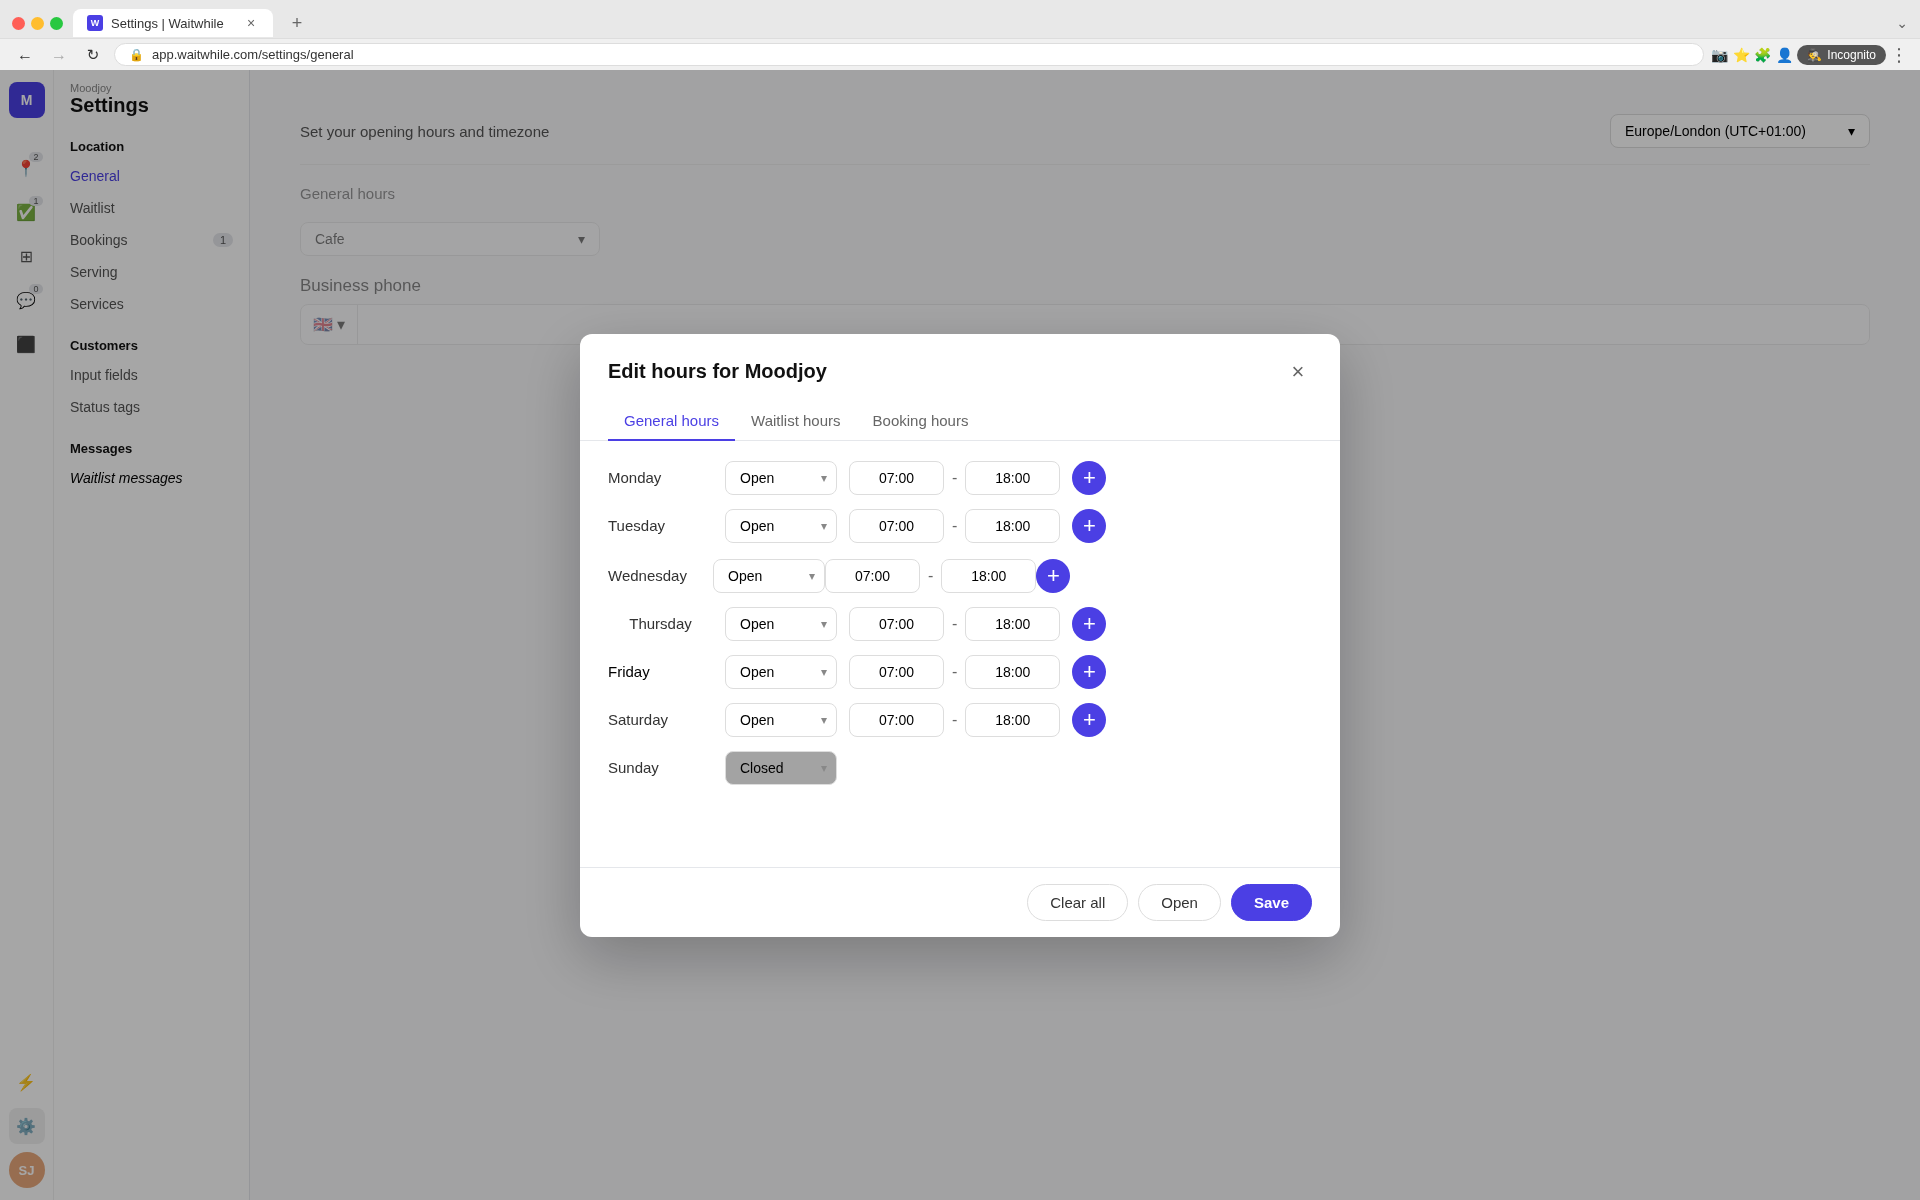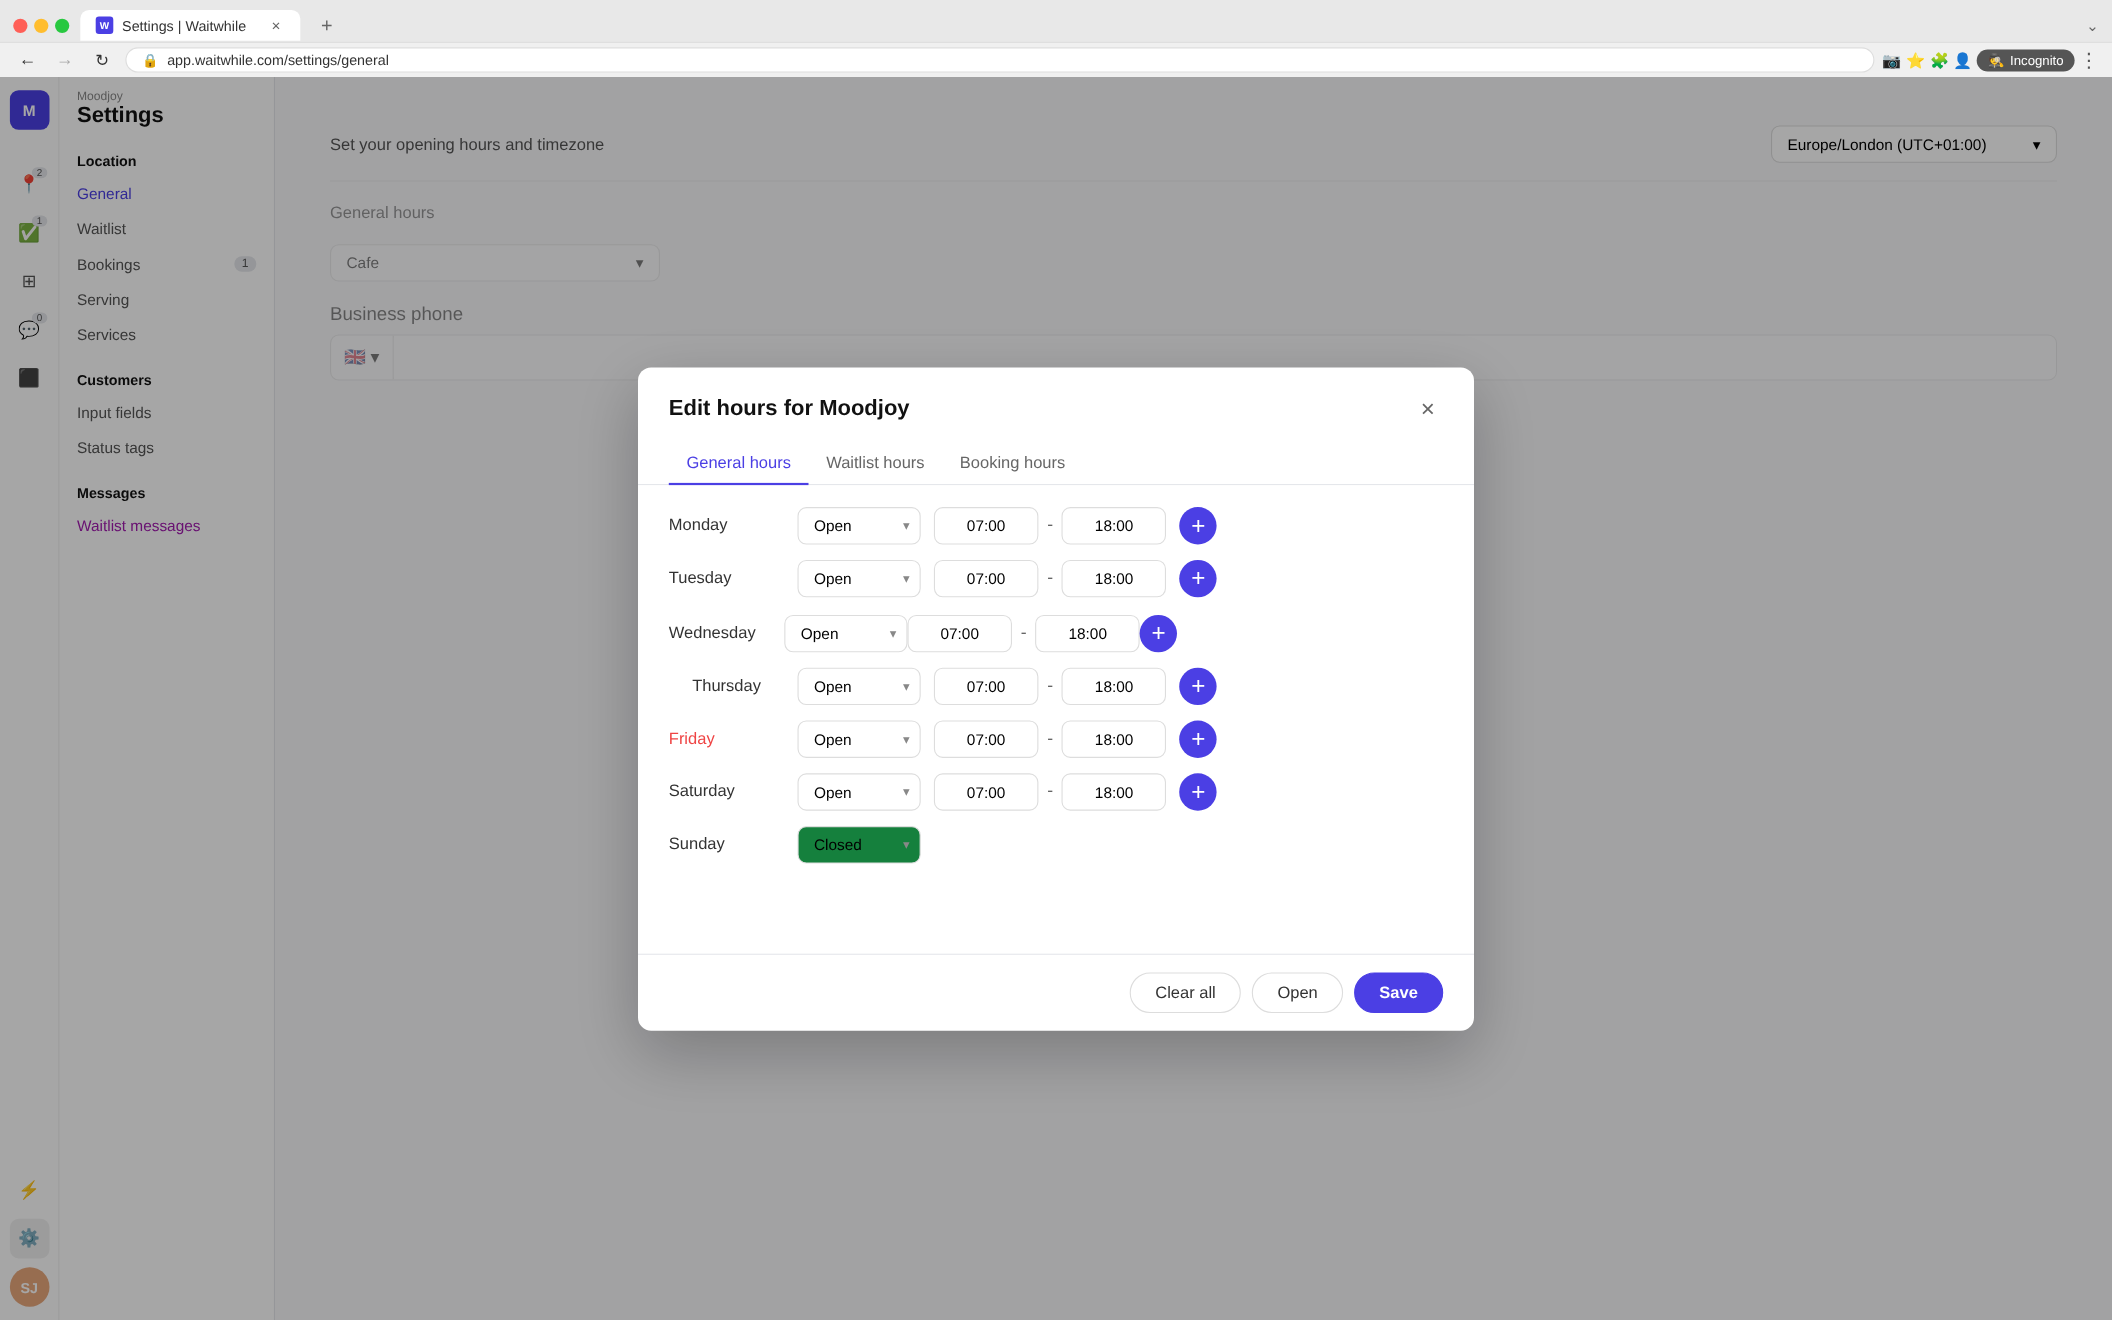--- a/index.html
+++ b/index.html
@@ -97,21 +97,21 @@
 
         <div style="margin-top:12px;">
           <div style="font-size:13px;font-weight:700;color:#111;padding:6px 16px;">Customers</div>
           <div style="display:flex;align-items:center;padding:8px 16px;font-size:14px;color:#555;cursor:pointer;">Input fields</div>
           <div style="display:flex;align-items:center;padding:8px 16px;font-size:14px;color:#555;cursor:pointer;">Status tags</div>
         </div>
 
 
         <div style="margin-top:12px;">
           <div style="font-size:13px;font-weight:700;color:#111;padding:6px 16px;">Messages</div>
-          <div style="display:flex;align-items:center;padding:8px 16px;font-size:14px;color:#a21caf;cursor:pointer;">Waitlist messages</div>
+          <div style="display:flex;align-items:center;padding:8px 16px;font-size:14px;color:#000000;cursor:pointer;font-style:italic;">Waitlist messages</div>
         </div>
       </div>
     </div>
   </div>
 
   <div style="flex:1;background:#f9f9fb;overflow-y:auto;padding:28px 50px;position:relative;">
 
     <div style="display:flex;align-items:center;justify-content:space-between;padding:16px 0;border-bottom:1px solid #eee;margin-bottom:20px;">
       <div style="font-size:15px;color:#555;">Set your opening hours and timezone</div>
       <div style="padding:8px 14px;border:1px solid #ddd;border-radius:8px;font-size:14px;background:white;cursor:pointer;display:flex;align-items:center;gap:8px;min-width:260px;">
@@ -222,21 +222,21 @@
         </div>
         <div style="display:flex;align-items:center;gap:8px;">
           <input style="border: 1px solid rgb(221, 221, 221); border-radius: 8px; padding: 8px 14px; font-size: 14px; width: 95px; text-align: center;" value="07:00">
           <span style="color:#666;font-size:16px;">-</span>
           <input style="border: 1px solid rgb(221, 221, 221); border-radius: 8px; padding: 8px 14px; font-size: 14px; width: 95px; text-align: center;" value="18:00">
         </div>
         <button style="width:34px;height:34px;border-radius:50%;background:#4b3fe4;color:white;border:none;cursor:pointer;display:flex;align-items:center;justify-content:center;font-size:22px;line-height:1;flex-shrink:0;">+</button>
       </div>
 
       <div style="display:flex;align-items:center;margin-bottom:14px;gap:12px;">
-        <div style="width:105px;font-size:15px;color:#ef4444;">Friday</div>
+        <div style="width:105px;font-size:15px;color:#000000;">Friday</div>
         <div style="position:relative;">
           <select style="appearance:none;border:1px solid #ddd;border-radius:8px;padding:8px 36px 8px 14px;font-size:14px;cursor:pointer;background:white;width:112px;">
             <option selected="">Open</option>
             <option>Closed</option>
           </select>
           <span style="position:absolute;right:10px;top:50%;transform:translateY(-50%);pointer-events:none;color:#888;font-size:12px;">▾</span>
         </div>
         <div style="display:flex;align-items:center;gap:8px;">
           <input style="border: 1px solid rgb(221, 221, 221); border-radius: 8px; padding: 8px 14px; font-size: 14px; width: 95px; text-align: center;" value="07:00">
           <span style="color:#666;font-size:16px;">-</span>
@@ -258,21 +258,21 @@
           <input style="border: 1px solid rgb(221, 221, 221); border-radius: 8px; padding: 8px 14px; font-size: 14px; width: 95px; text-align: center;" value="07:00">
           <span style="color:#666;font-size:16px;">-</span>
           <input style="border: 1px solid rgb(221, 221, 221); border-radius: 8px; padding: 8px 14px; font-size: 14px; width: 95px; text-align: center;" value="18:00">
         </div>
         <button style="width:34px;height:34px;border-radius:50%;background:#4b3fe4;color:white;border:none;cursor:pointer;display:flex;align-items:center;justify-content:center;font-size:22px;line-height:1;flex-shrink:0;">+</button>
       </div>
 
       <div style="display:flex;align-items:center;margin-bottom:14px;gap:12px;">
         <div style="width:105px;font-size:15px;color:#333;">Sunday</div>
         <div style="position:relative;">
-          <select style="appearance:none;border:1px solid #ddd;border-radius:8px;padding:8px 36px 8px 14px;font-size:14px;cursor:pointer;background:#15803d;width:112px;">
+          <select style="appearance:none;border:1px solid #ddd;border-radius:8px;padding:8px 36px 8px 14px;font-size:14px;cursor:pointer;background:#a3a3a3;width:112px;">
             <option>Open</option>
             <option selected="">Closed</option>
           </select>
           <span style="position:absolute;right:10px;top:50%;transform:translateY(-50%);pointer-events:none;color:#888;font-size:12px;">▾</span>
         </div>
       </div>
 
     </div>
 
     <div style="padding:16px 28px;border-top:1px solid #e5e7eb;display:flex;align-items:center;justify-content:flex-end;gap:10px;margin-top:48px;">

